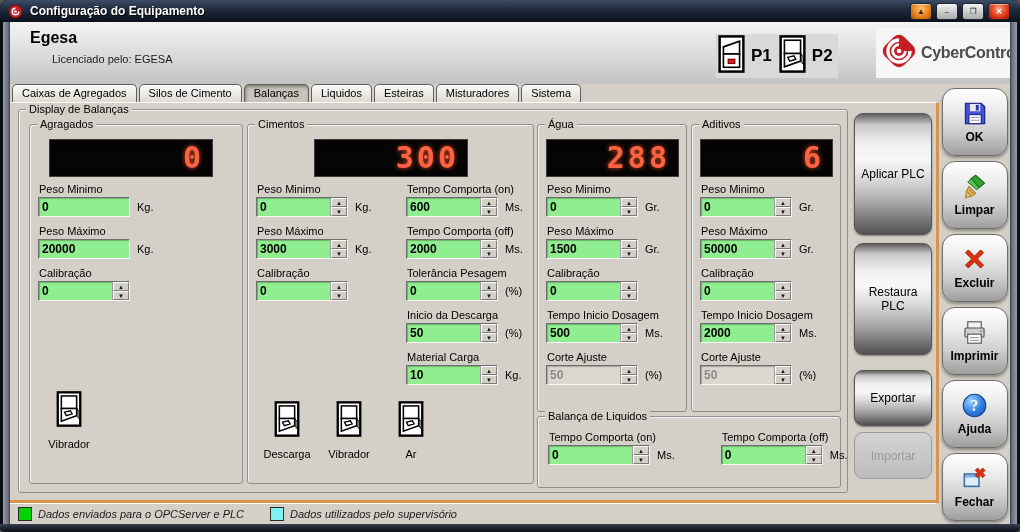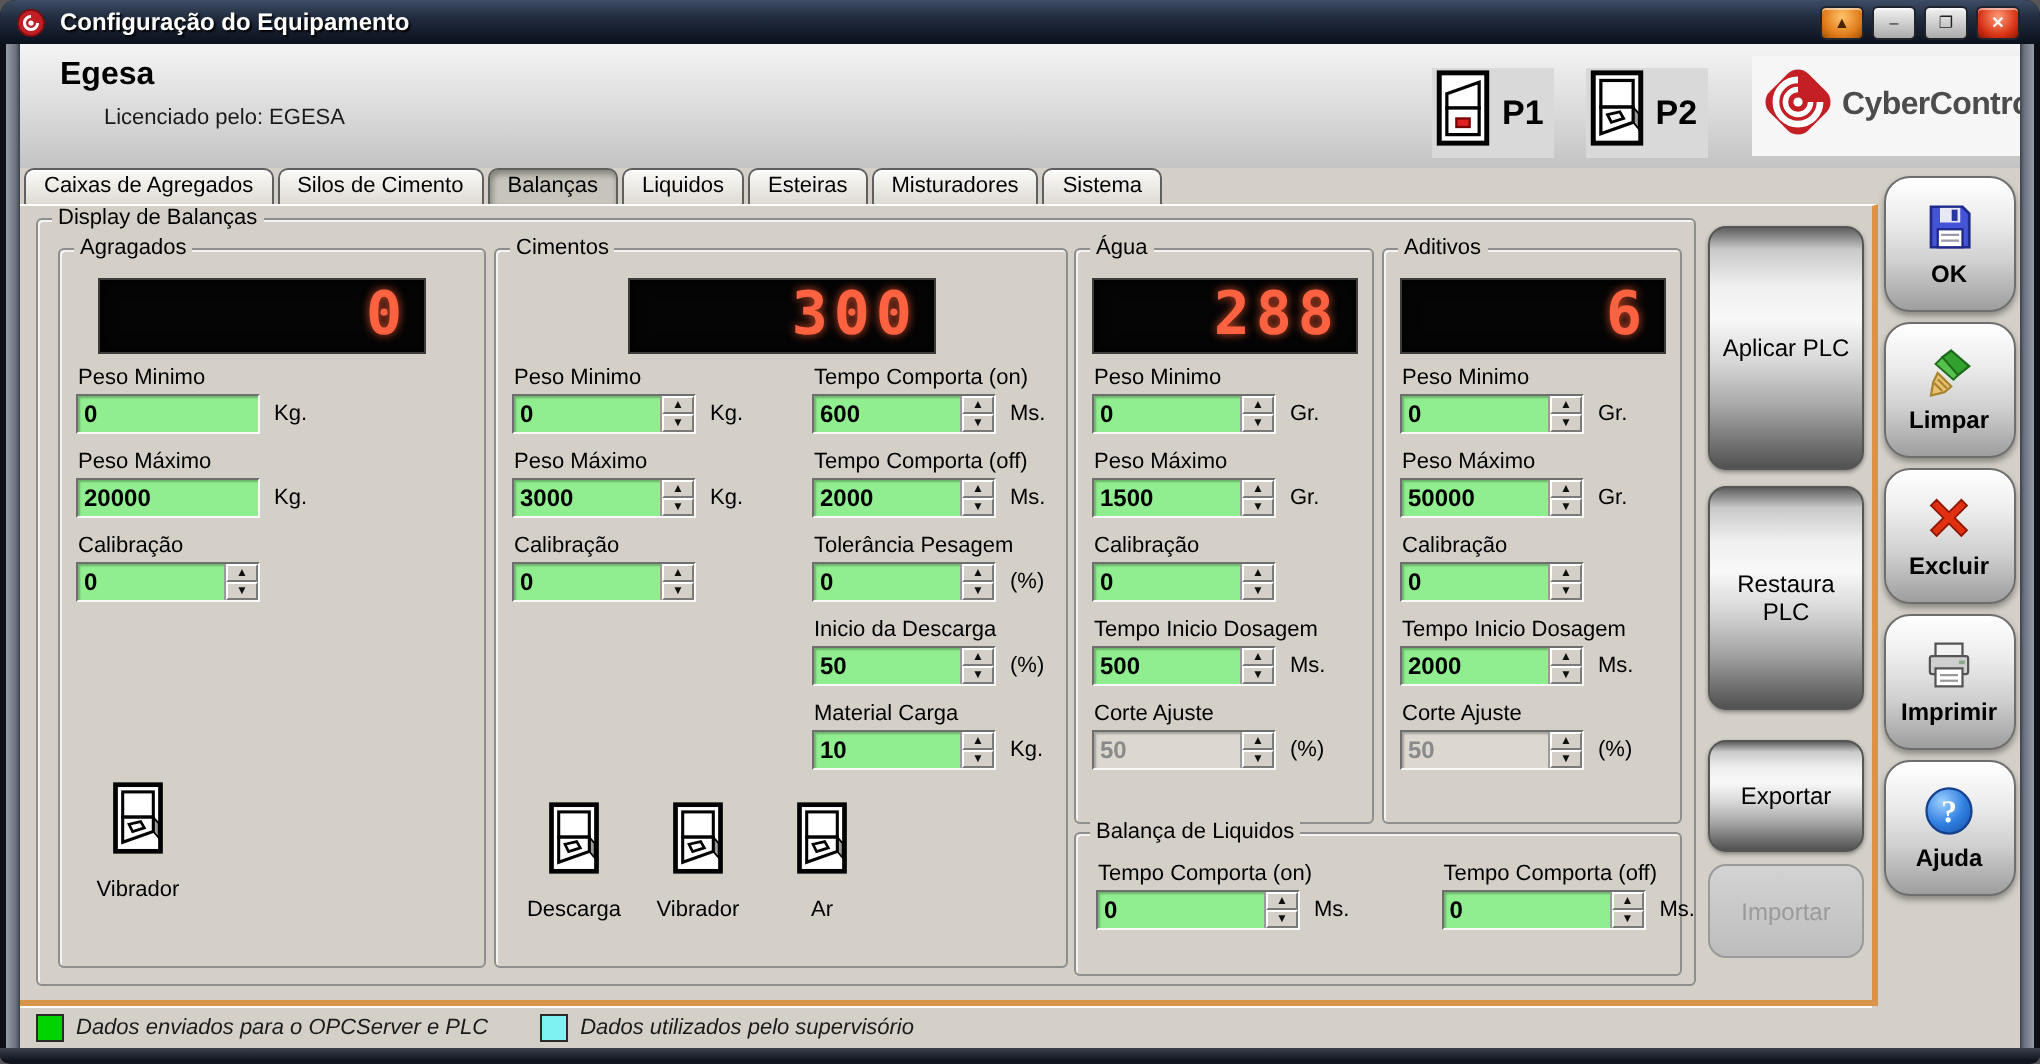--- a/index.html
+++ b/index.html
@@ -17,21 +17,21 @@
   .wbtn-rollup{background:radial-gradient(circle at 50% 30%,#ffc36a,#e07a18 65%,#9a4d08);color:#4a2400;}
   .wbtn-minimize,.wbtn-maximize{background:linear-gradient(#f2f2f2,#ababab);}
   .wbtn-close{background:radial-gradient(circle at 50% 30%,#ff9a76,#d63214 65%,#8a1405);color:#fff;font-weight:bold;}
 
   
   .header{position:absolute;left:10px;top:22px;width:1000px;height:62px;
     background:linear-gradient(180deg,#f4f4f4 0%,#dadada 55%,#c3c3c3 100%);
     border-bottom:1px solid #8a8a8a;}
   .app-name{position:absolute;left:20px;top:7px;font-size:16px;font-weight:bold;color:#000;}
   .license{position:absolute;left:42px;top:31px;font-size:11px;color:#1a1a1a;}
-  .pswitches{position:absolute;left:706px;top:12px;display:flex;gap:16px;}
+  .pswitches{position:absolute;left:706px;top:12px;display:flex;gap:0;}
   .pchip{display:flex;align-items:center;background:#d9d9d9;padding:1px 5px 1px 2px;}
   .pchip svg{width:27px;height:38px;}
   .plabel{font-size:17px;font-weight:bold;margin-left:6px;color:#000;}
   .brand{position:absolute;left:866px;top:6px;width:146px;height:50px;background:#f6f6f6;display:flex;align-items:center;}
   .brand svg{width:42px;height:42px;margin-left:2px;}
   .brandname{font-size:16px;font-weight:bold;color:#4c4c4c;letter-spacing:-.3px;margin-left:1px;}
 
   
   .frame-left,.frame-right{position:absolute;top:22px;bottom:0;width:10px;
     background:linear-gradient(90deg,#0c0f16 0,#0c0f16 3px,#969daa 3px,#6a707c 8px,#3a404c 10px);}
@@ -617,20 +617,30 @@
                   <stop offset=".55" stop-color="#2f7fe0"></stop>
                   <stop offset="1" stop-color="#1a50a8"></stop>
                 </radialGradient>
               </defs>
               <circle cx="12" cy="12" r="10" fill="url(#hg)" stroke="#16418c"></circle>
               <text x="12" y="17" text-anchor="middle" font-family="Liberation Serif,serif" font-size="14" font-weight="bold" fill="#fff">?</text>
             </svg>
           </span>
           <span class="albl">Ajuda</span>
         </div>
+        <div class="abtn">
+          <span class="aicon">
+            <svg viewBox="0 0 24 24">
+              <rect x="3" y="8" width="13" height="11" fill="#dceefc" stroke="#3a6ea5" stroke-width="1.4"></rect>
+              <rect x="3.7" y="8.7" width="11.6" height="2.4" fill="#7ab0e0"></rect>
+              <path d="M14.8 2.6l2.2 2.2 2.2-2.2 2.2 2.2-2.2 2.2 2.2 2.2-2.2 2.2-2.2-2.2-2.2 2.2-2.2-2.2 2.2-2.2-2.2-2.2z" fill="#e03010" stroke="#8a1800" stroke-width=".6"></path>
+            </svg>
+          </span>
+          <span class="albl">Fechar</span>
+        </div>
       </div>
 
     <div class="statusbar">
       <span class="sq" style="background: rgb(0, 212, 0);"></span>
       <span class="legend">Dados enviados para o OPCServer e PLC</span>
       <span class="sq" style="background: rgb(125, 242, 242);"></span>
       <span class="legend">Dados utilizados pelo supervisório</span>
     </div>
 
   </div>

